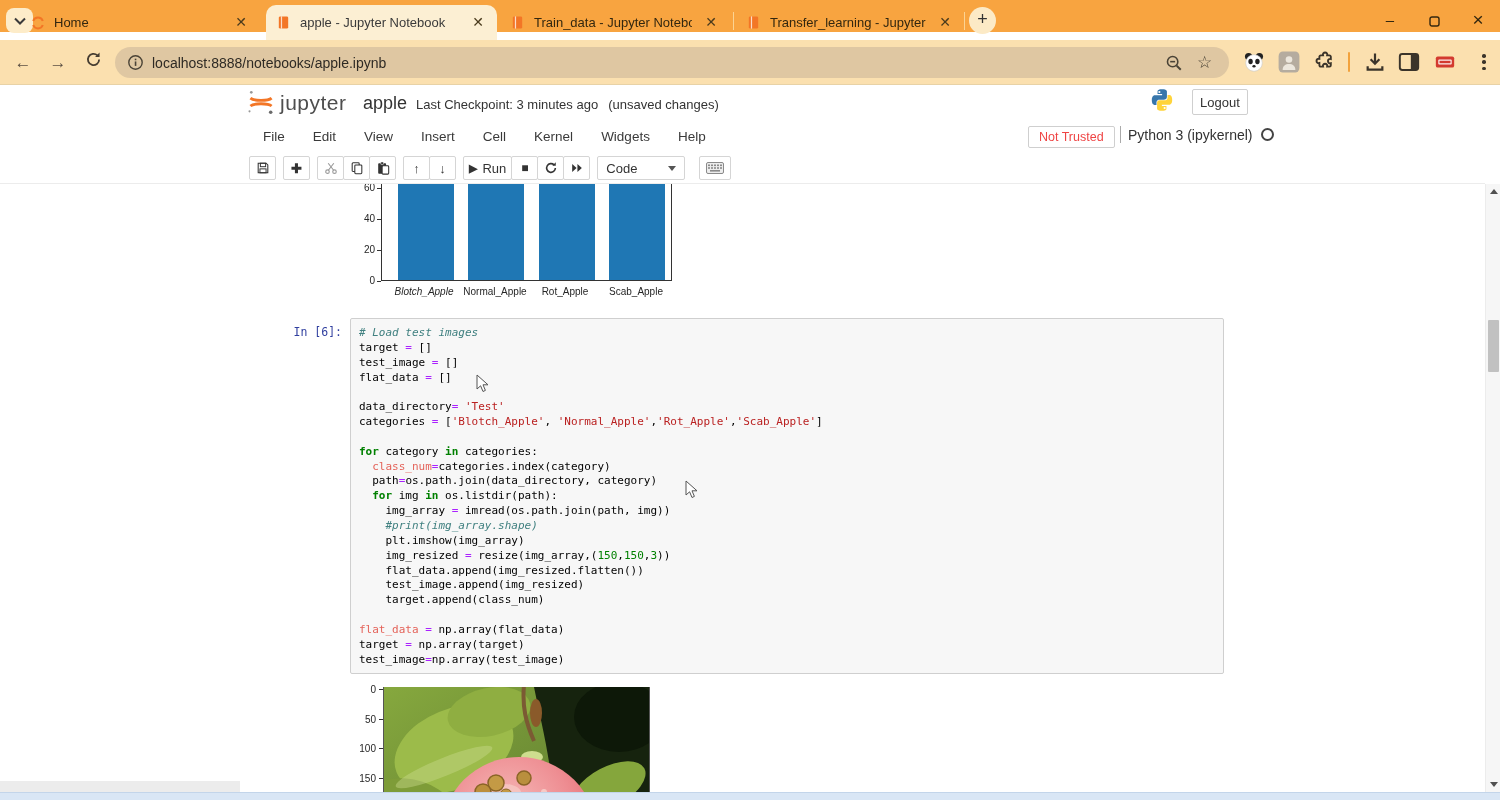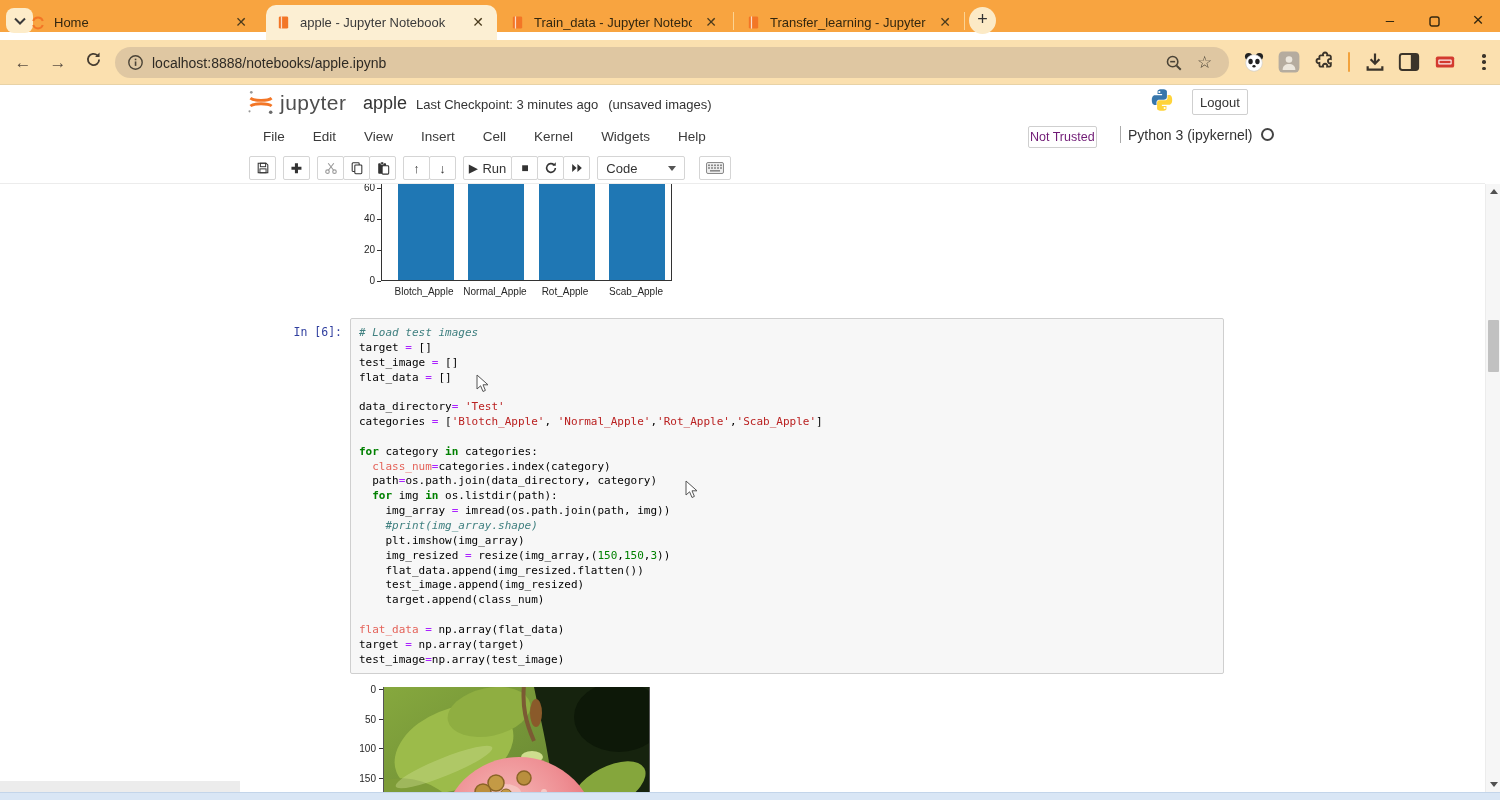--- a/index.html
+++ b/index.html
@@ -38,21 +38,21 @@
   #titlegroup { position:absolute; left:363px; top:8px; display:flex; align-items:baseline; }
   #nbtitle { font-size:18px; color:#333; }
   #checkpoint { font-size:13px; color:#333; margin-left:9px; }
   #unsaved { font-size:13px; color:#333; margin-left:10px; }
   #pyicon { position:absolute; left:1150px; top:3px; width:24px; height:24px; }
   #logout { position:absolute; left:1192px; top:4px; width:56px; height:26px; background:#fff; border:1px solid #cfcfcf; border-radius:2px; font-size:13px; color:#333; font-family:inherit; }
 
   #jmenu { position:absolute; left:0; top:121px; width:1485px; height:31px; background:#fff; }
   #menuitems { position:absolute; left:249px; top:0; height:31px; display:flex; align-items:center; }
   .menu-item { padding:0 14px; font-size:13.5px; color:#3a3a3a; }
-  #nottrusted { position:absolute; left:1028px; top:5px; height:22px; padding:0 1px; border:1px solid #cfcfcf; border-radius:2px; font-size:12.5px; color:#701a75; line-height:20px; background:#fff; }
+  #nottrusted { position:absolute; left:1028px; top:5px; height:22px; padding:0 10px; border:1px solid #cfcfcf; border-radius:2px; font-size:12.5px; color:#ef4444; line-height:20px; background:#fff; }
   #kernelind { position:absolute; left:1120px; top:5px; display:flex; align-items:center; }
   #kdiv { width:1px; height:17px; background:#aaa; margin-right:7px; }
   #kname { font-size:14px; color:#333; }
   #kcircle { width:13px; height:13px; border:2px solid #444; border-radius:50%; margin-left:8px; }
 
   #jtoolbar { position:absolute; left:0; top:152px; width:1485px; height:32px; background:#fff; border-bottom:1px solid #ececec; }
   #tbrow { position:absolute; left:249px; top:4px; display:flex; align-items:center; }
   .jbtn { height:24px; min-width:27px; background:#fff; border:1px solid #d5d5d5; border-radius:2px; display:flex; align-items:center; justify-content:center; font-size:12px; color:#333; padding:0 5px; }
   .jbtn + .jbtn { margin-left:-1px; }
   .jgroup { display:flex; margin-right:7px; }
@@ -228,21 +228,21 @@
         <path d="M5 10c4 3.4 20 3.4 24 0" stroke="#F37626" stroke-width="3.2" fill="none"></path>
         <path d="M5 19c4-3.4 20-3.4 24 0" stroke="#F37626" stroke-width="3.2" fill="none"></path>
         <circle cx="28" cy="26" r="2" fill="#6a6a6a"></circle>
         <circle cx="4" cy="25" r="1.2" fill="#989898"></circle>
       </svg>
       <span id="logotext">jupyter</span>
     </div>
     <div id="titlegroup">
       <span id="nbtitle">apple</span>
       <span id="checkpoint">Last Checkpoint: 3 minutes ago</span>
-      <span id="unsaved">(unsaved images)</span>
+      <span id="unsaved">(unsaved changes)</span>
     </div>
     <svg id="pyicon" viewBox="0 0 20 20">
       <path d="M10 1c-4 0-3.7 1.7-3.7 1.7V5h3.8v1H4.3S1.5 5.7 1.5 10c0 4.3 2.4 4.1 2.4 4.1h1.5v-2s-.1-2.4 2.4-2.4h4s2.3 0 2.3-2.2V2.9S14.4 1 10 1z" fill="#3776AB"></path>
       <path d="M10 19c4 0 3.7-1.7 3.7-1.7V15H9.9v-1h5.8s2.8.3 2.8-4c0-4.3-2.4-4.1-2.4-4.1h-1.5v2s.1 2.4-2.4 2.4h-4s-2.3 0-2.3 2.2v4.6S5.6 19 10 19z" fill="#FFD43B"></path>
       <circle cx="7.8" cy="3.3" r="0.9" fill="#fff"></circle>
         <circle cx="12.2" cy="16.7" r="0.9" fill="#fff"></circle>
     </svg>
     <button id="logout">Logout</button>
   </div>
 
@@ -366,21 +366,21 @@
           <div class="bar" style="left: 227px; height: 117px;"></div>
         </div>
     <div class="ytick-label" style="top: 91px; left: 0px;">0</div>
         <div class="ytick-mark" style="top: 97px;"></div>
         <div class="ytick-label" style="top: 60px; left: 0px;">20</div>
         <div class="ytick-mark" style="top: 66px;"></div>
         <div class="ytick-label" style="top: 29px; left: 0px;">40</div>
         <div class="ytick-mark" style="top: 35px;"></div>
         <div class="ytick-label" style="top: -2px; left: 0px;">60</div>
         <div class="ytick-mark" style="top: 4px;"></div>
-        <div class="cat-label" style="left: 49px;">Blotch_Apple</div>
+        <div class="cat-label" style="left: 49px; font-style: italic;">Blotch_Apple</div>
         <div class="cat-label" style="left: 120px;">Normal_Apple</div>
         <div class="cat-label" style="left: 190px;">Rot_Apple</div>
         <div class="cat-label" style="left: 261px;">Scab_Apple</div>
       </div>
 
     <div id="prompt">In [6]:</div>
     <div id="cell">
       <div id="codearea">
           <div class="code-line"><span class="tk-c"># Load test images</span></div>
           <div class="code-line"><span class="tk-p">target </span><span class="tk-o">=</span><span class="tk-p"> []</span></div>

